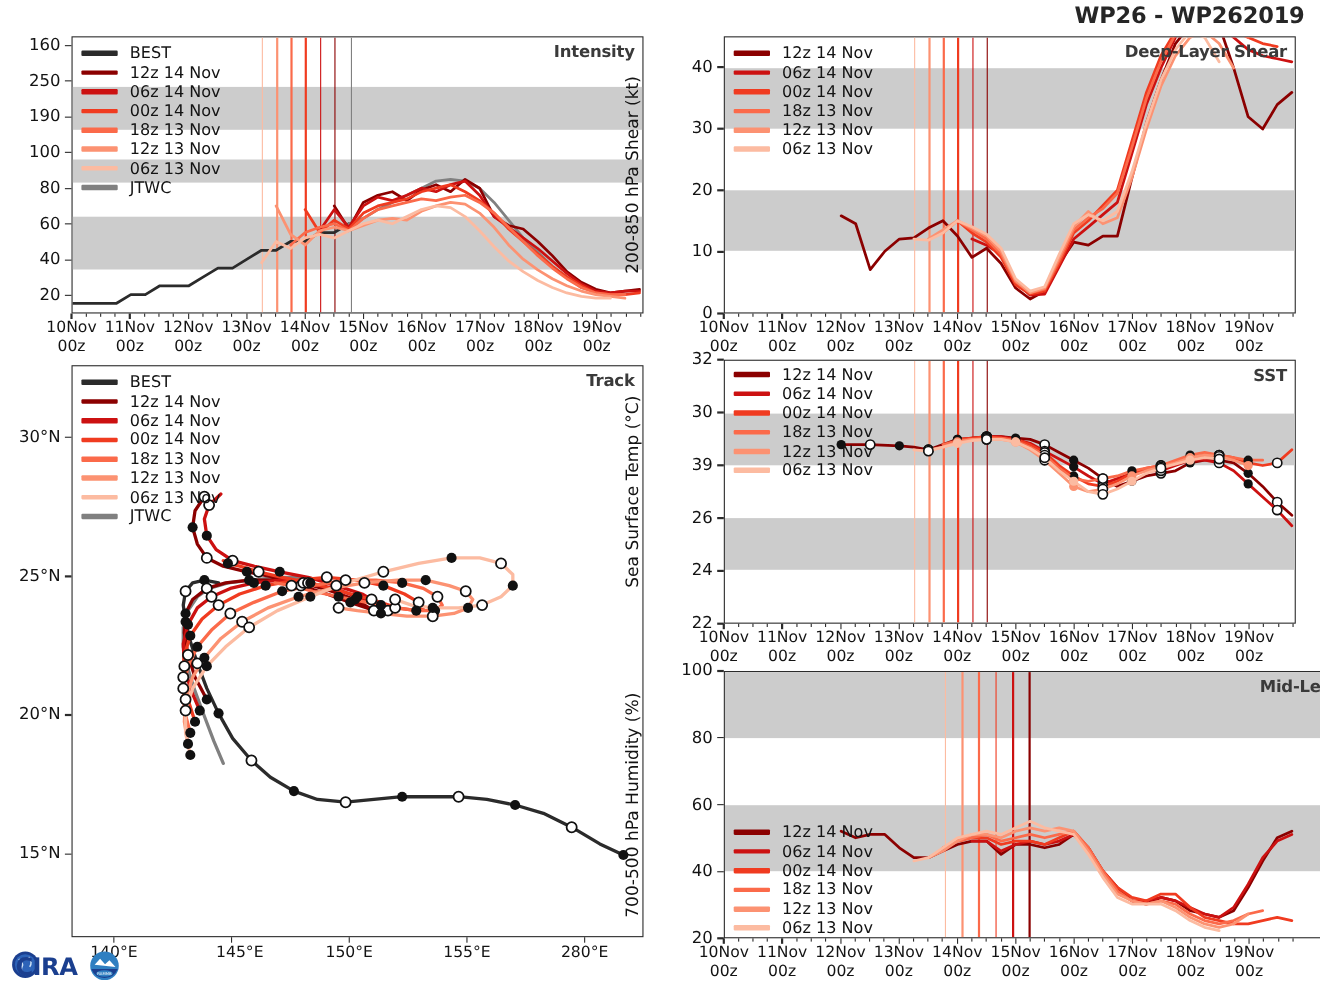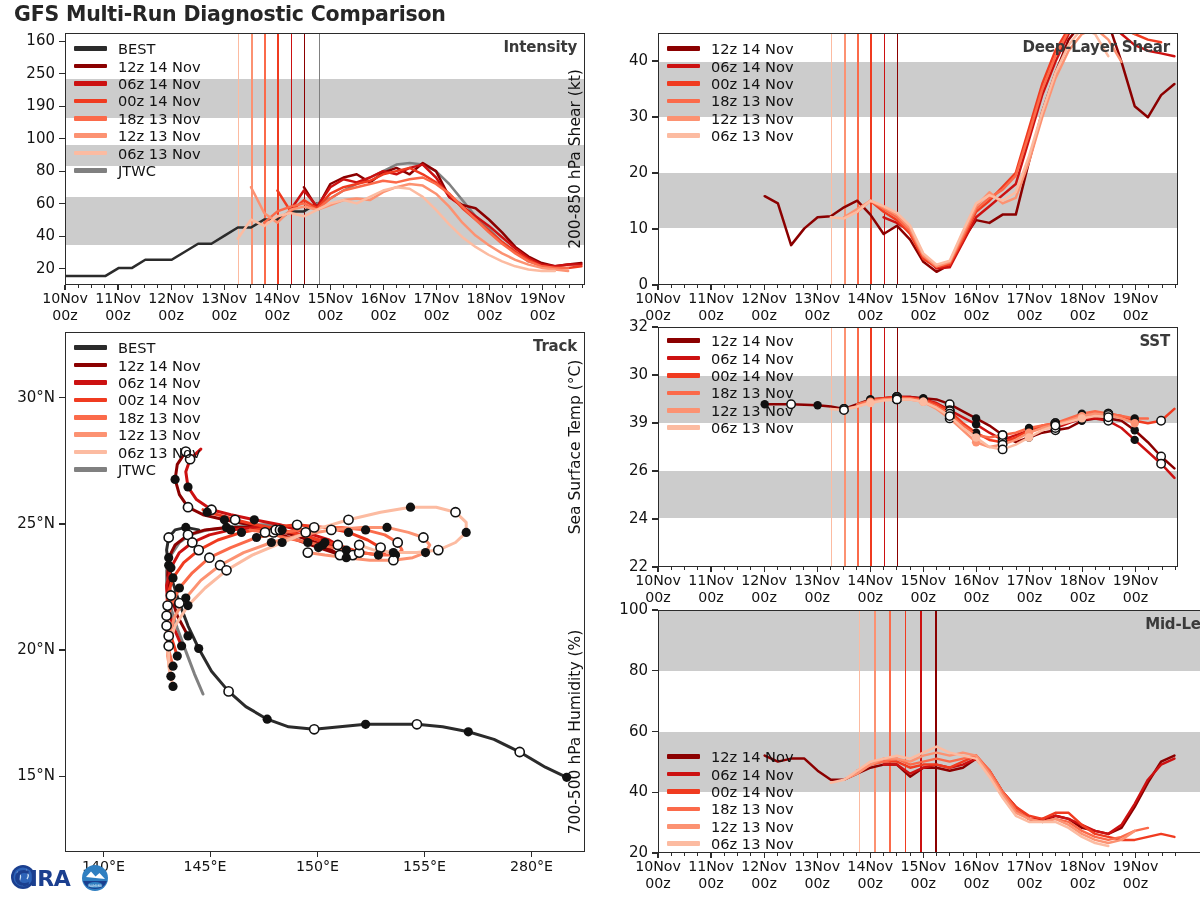--- a/index.html
+++ b/index.html
@@ -32,21 +32,21 @@
   .legend-swatch{width:33px;height:4.6px;border-radius:1px;margin-right:11px;flex:0 0 auto;}
   .legend-text{font-size:14.6px;color:#131313;white-space:nowrap;}
 
   .cira{position:absolute;left:6px;bottom:3px;width:120px;height:42px;}
 </style>
 </head>
 <body>
 
 <div class="page">
 
-  <div class="title-left">GFS Multi-Run Diagnostic Comparison</div>
+  <div class="title-right">WP26 - WP262019</div>
 
   <div class="panel" id="panel-intensity" style="left:65px; top:33px; width:520px; height:252px;">
     <div class="plotarea" id="plot-intensity">
         <div class="band" style="top: 65.1613%; height: 19.3548%; background: rgb(204, 204, 204);"></div>
         <div class="band" style="top: 44.5161%; height: 8.3871%; background: rgb(204, 204, 204);"></div>
         <div class="band" style="top: 18.0645%; height: 15.4839%; background: rgb(204, 204, 204);"></div>
         <div class="vline" style="left: 33.1633%; background: rgb(252, 187, 161);"></div>
         <div class="vline" style="left: 35.7143%; background: rgb(252, 146, 114);"></div>
         <div class="vline" style="left: 38.2653%; background: rgb(251, 106, 74);"></div>
         <div class="vline" style="left: 40.8163%; background: rgb(240, 59, 32);"></div>
@@ -317,21 +317,21 @@
       <div class="ytick" style="left: -5px; top: 640.058px; width: 60px;">20°N</div>
       <div class="tickmark" style="left: 59px; top: 523.245px; width: 6px; height: 1.3px;"></div>
       <div class="ytick" style="left: -5px; top: 513.845px; width: 60px;">25°N</div>
       <div class="tickmark" style="left: 59px; top: 397.031px; width: 6px; height: 1.3px;"></div>
       <div class="ytick" style="left: -5px; top: 387.631px; width: 60px;">30°N</div>
     </div>
   <div id="xaxis-track">
       <div class="tickmark" style="left: 102.919px; top: 852px; width: 1.3px; height: 5px;"></div>
       <div class="xtick" style="left: 63.5185px; top: 858px; width: 80px;">140°E</div>
       <div class="tickmark" style="left: 209.914px; top: 852px; width: 1.3px; height: 5px;"></div>
-      <div class="xtick" style="left: 165px; top: 858px; width: 80px;">145°E</div>
+      <div class="xtick" style="left: 178px; top: 858px; width: 80px;">145°E</div>
       <div class="tickmark" style="left: 316.91px; top: 852px; width: 1.3px; height: 5px;"></div>
       <div class="xtick" style="left: 277.51px; top: 858px; width: 80px;">150°E</div>
       <div class="tickmark" style="left: 423.906px; top: 852px; width: 1.3px; height: 5px;"></div>
       <div class="xtick" style="left: 384.506px; top: 858px; width: 80px;">155°E</div>
       <div class="tickmark" style="left: 530.902px; top: 852px; width: 1.3px; height: 5px;"></div>
       <div class="xtick" style="left: 491.502px; top: 858px; width: 80px;">280°E</div>
     </div>
 
   <div class="panel" id="panel-shear" style="left:658px; top:33px; width:520px; height:252px;">
     <div class="plotarea" id="plot-shear">

